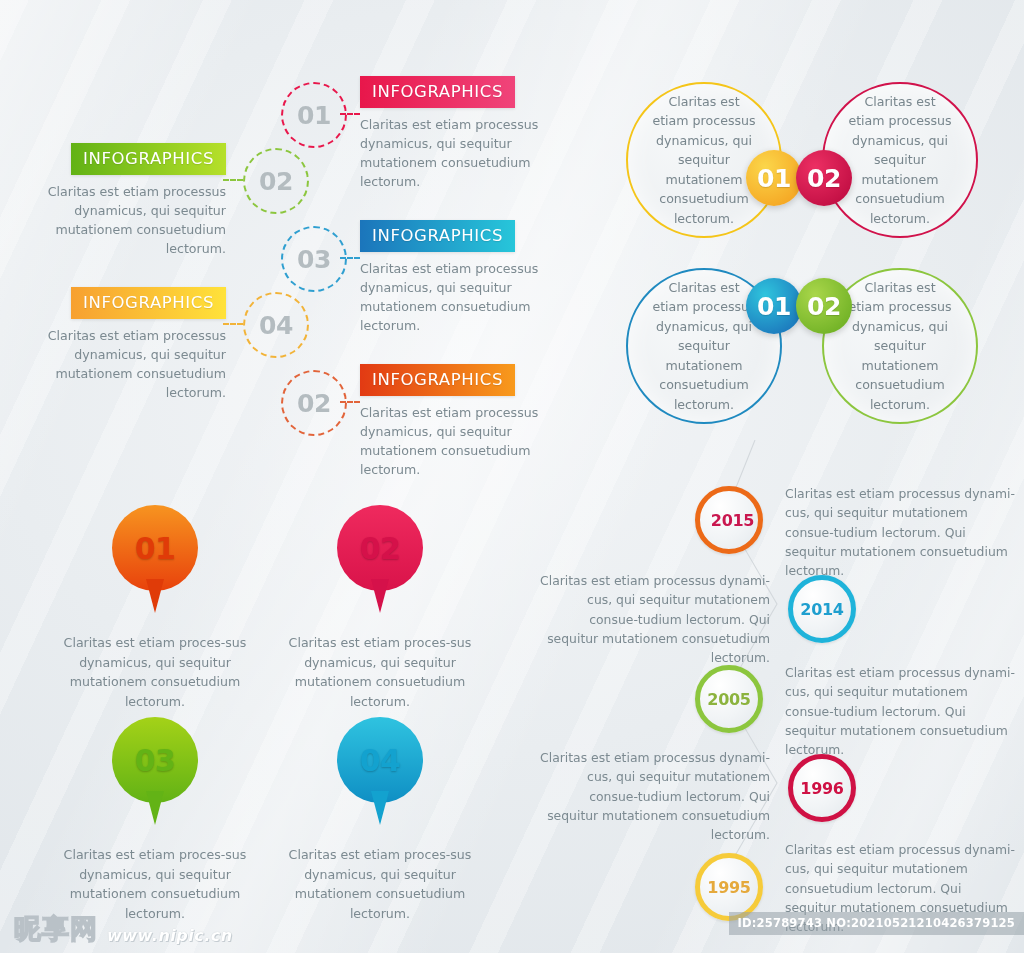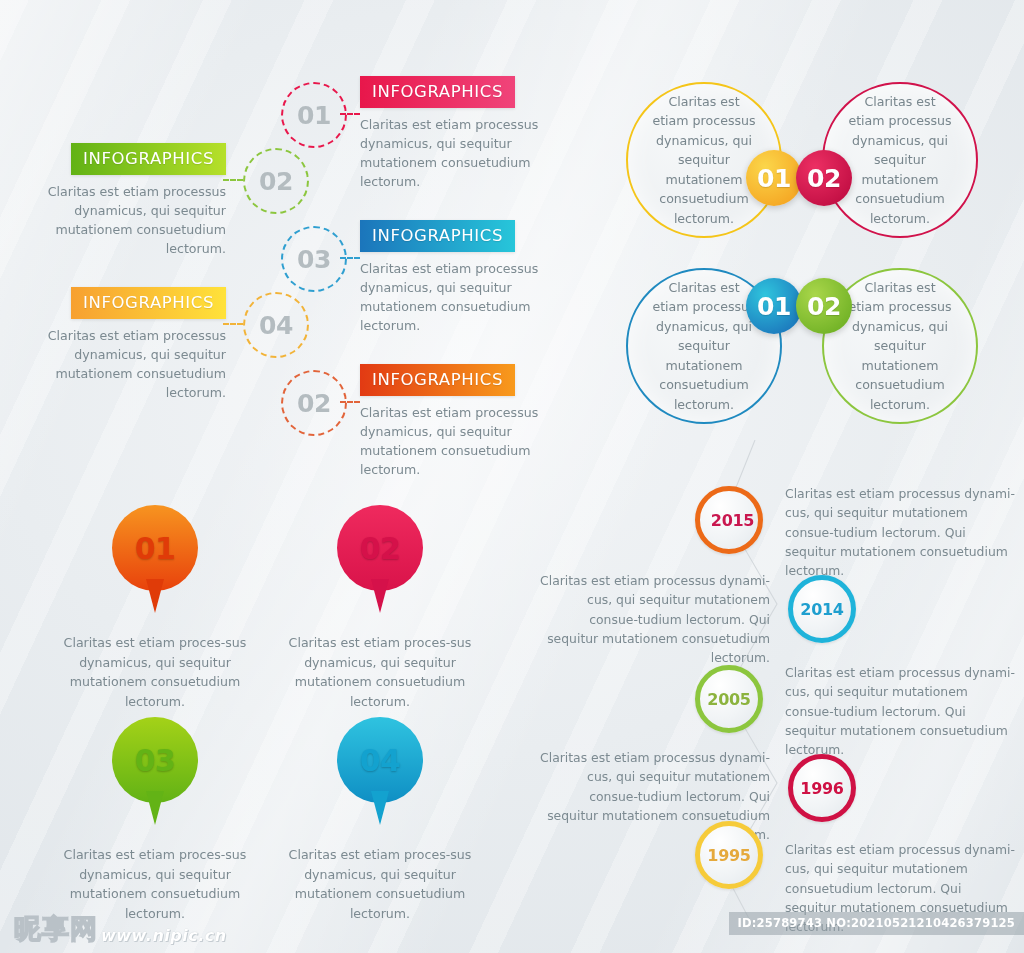--- a/index.html
+++ b/index.html
@@ -84,21 +84,21 @@
     display:flex;align-items:center;justify-content:center;
     font-size:16px;font-weight:700;letter-spacing:-0.3px;
     box-shadow:0 1px 3px rgba(0,0,0,0.10);
   }
   .tl-txt{
     position:absolute;font-size:12.4px;line-height:1.56;color:#7c8a91;width:230px;
   }
 
   
   #watermark{
-    position:absolute;left:14px;bottom:6px;display:flex;align-items:flex-end;gap:3px;
+    position:absolute;left:14px;bottom:6px;display:flex;align-items:flex-end;gap:9px;
   }
   #wm-cn{
     font-family:"DejaVu Sans","Liberation Sans",sans-serif;
     font-size:27px;font-weight:700;color:#e9edf0;
     -webkit-text-stroke:1.5px #b9c1c7;letter-spacing:1px;
   }
   #wm-url{
     font-size:16px;font-style:italic;font-weight:700;color:#ffffff;
     text-shadow:0 0 1px #b9c1c7, 1px 1px 0 #c7ced3;letter-spacing:0.5px;
     padding-bottom:2px;
@@ -252,21 +252,21 @@
     <div class="ring" style="left:155px;top:225px;border-color:#8cc63e;">
       <span style="color:#8cb33e;">2005</span>
     </div>
     <div class="tl-txt" style="left:245px;top:223px;text-align:left;">Claritas est etiam processus dynami-cus, qui sequitur mutationem consue-tudium lectorum.  Qui sequitur mutationem consuetudium lectorum.</div>
 
     <div class="ring" style="left:248px;top:314px;border-color:#cf1144;">
       <span style="color:#cf1144;">1996</span>
     </div>
     <div class="tl-txt" style="left:0px;top:308px;text-align:right;">Claritas est etiam processus dynami-cus, qui sequitur mutationem consue-tudium lectorum.  Qui sequitur mutationem consuetudium lectorum.</div>
 
-    <div class="ring" style="left:155px;top:381px;border-color:#f6cb3a;">
+    <div class="ring" style="left:155px;top:413px;border-color:#f6cb3a;">
       <span style="color:#e5a93c;">1995</span>
     </div>
     <div class="tl-txt" style="left:245px;top:400px;text-align:left;">Claritas est etiam processus dynami-cus, qui sequitur mutationem consuetudium lectorum.  Qui sequitur mutationem consuetudium lectorum.</div>
   </div>
 
   <div id="watermark">
     <div id="wm-cn">昵享网</div>
     <div id="wm-url">www.nipic.cn</div>
   </div>
 

